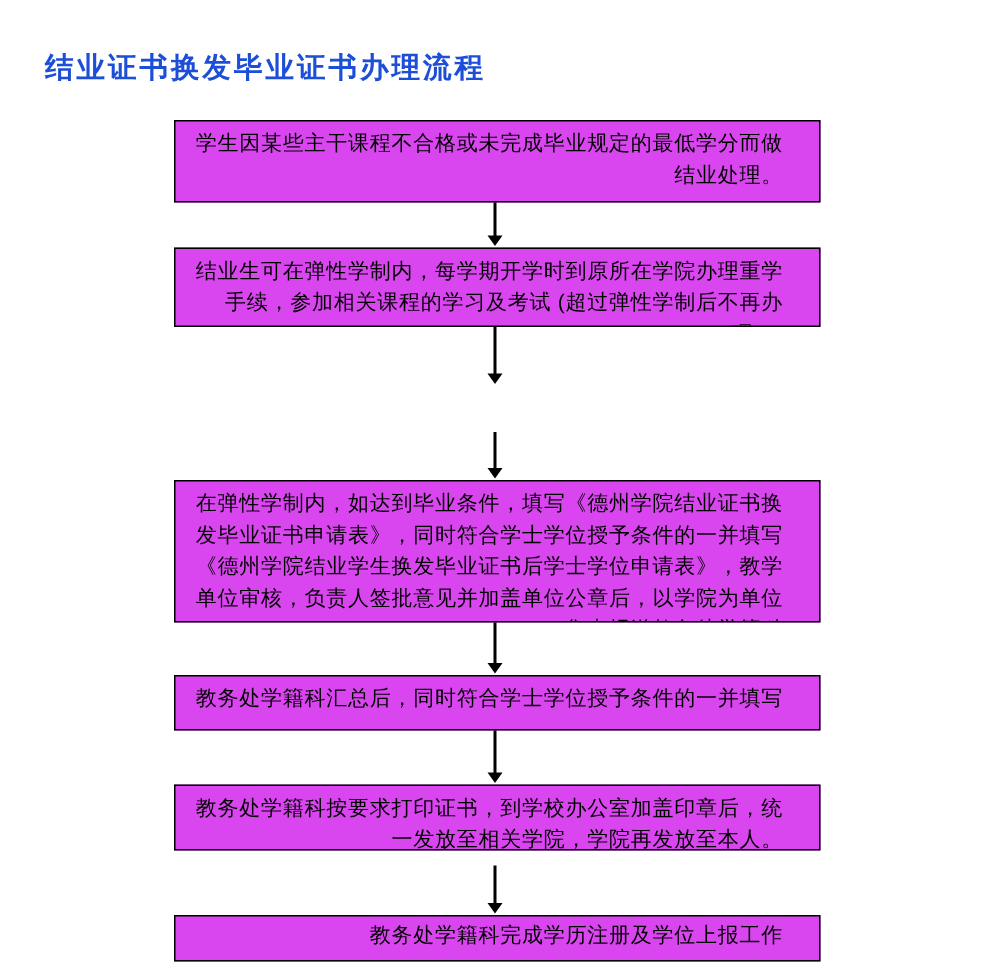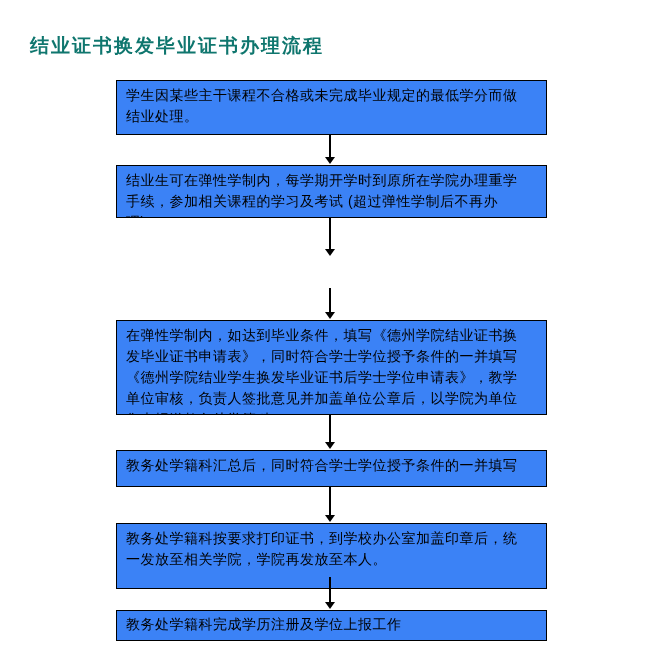--- a/index.html
+++ b/index.html
@@ -14,42 +14,43 @@
   }
   .doc-title {
     position: absolute;
     left: 30px;
     top: 35px;
     margin: 0;
     font-size: 19px;
     line-height: 22px;
     font-weight: bold;
     letter-spacing: 2px;
-    color: #0f766e;
+    color: #1d4ed8;
     white-space: nowrap;
   }
   .flow-box {
     position: absolute;
     left: 116px;
     width: 431px;
     box-sizing: border-box;
     border: 1px solid #000000;
-    background: #3b82f6;
+    background: #d946ef;
     font-size: 14px;
     line-height: 21px;
     padding: 4px 24px 0 9px;
     letter-spacing: 0.5px;
     overflow: hidden;
+    text-align: right;
   }
   .b1 { top: 80px;  height: 55px; }
   .b2 { top: 165px; height: 53px; }
   .b3 { top: 257px; height: 31px; }
   .b4 { top: 320px; height: 95px; }
   .b5 { top: 450px; height: 37px; }
-  .b6 { top: 523px; height: 66px; }
+  .b6 { top: 523px; height: 44px; }
   .b7 { top: 610px; height: 31px; font-family: Liberation Mono, monospace; }
 
   .arrow { position: absolute; left: 325px; width: 10px; }
   .a1 { top: 135px; height: 29px; }
   .a2 { top: 218px; height: 38px; }
   .a3 { top: 288px; height: 31px; }
   .a4 { top: 415px; height: 34px; }
   .a5 { top: 487px; height: 35px; }
   .a6 { top: 577px; height: 32px; }
   .arrow-line {

